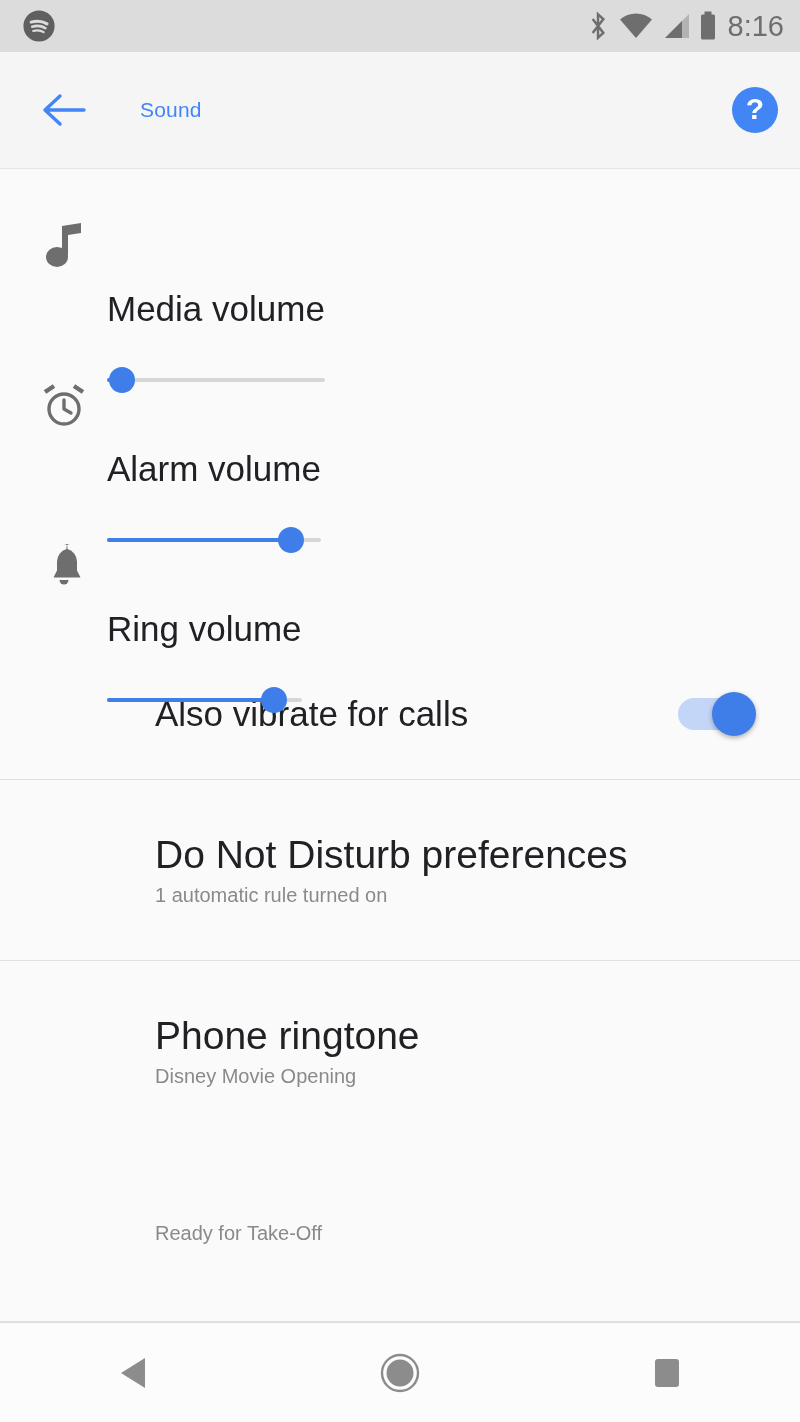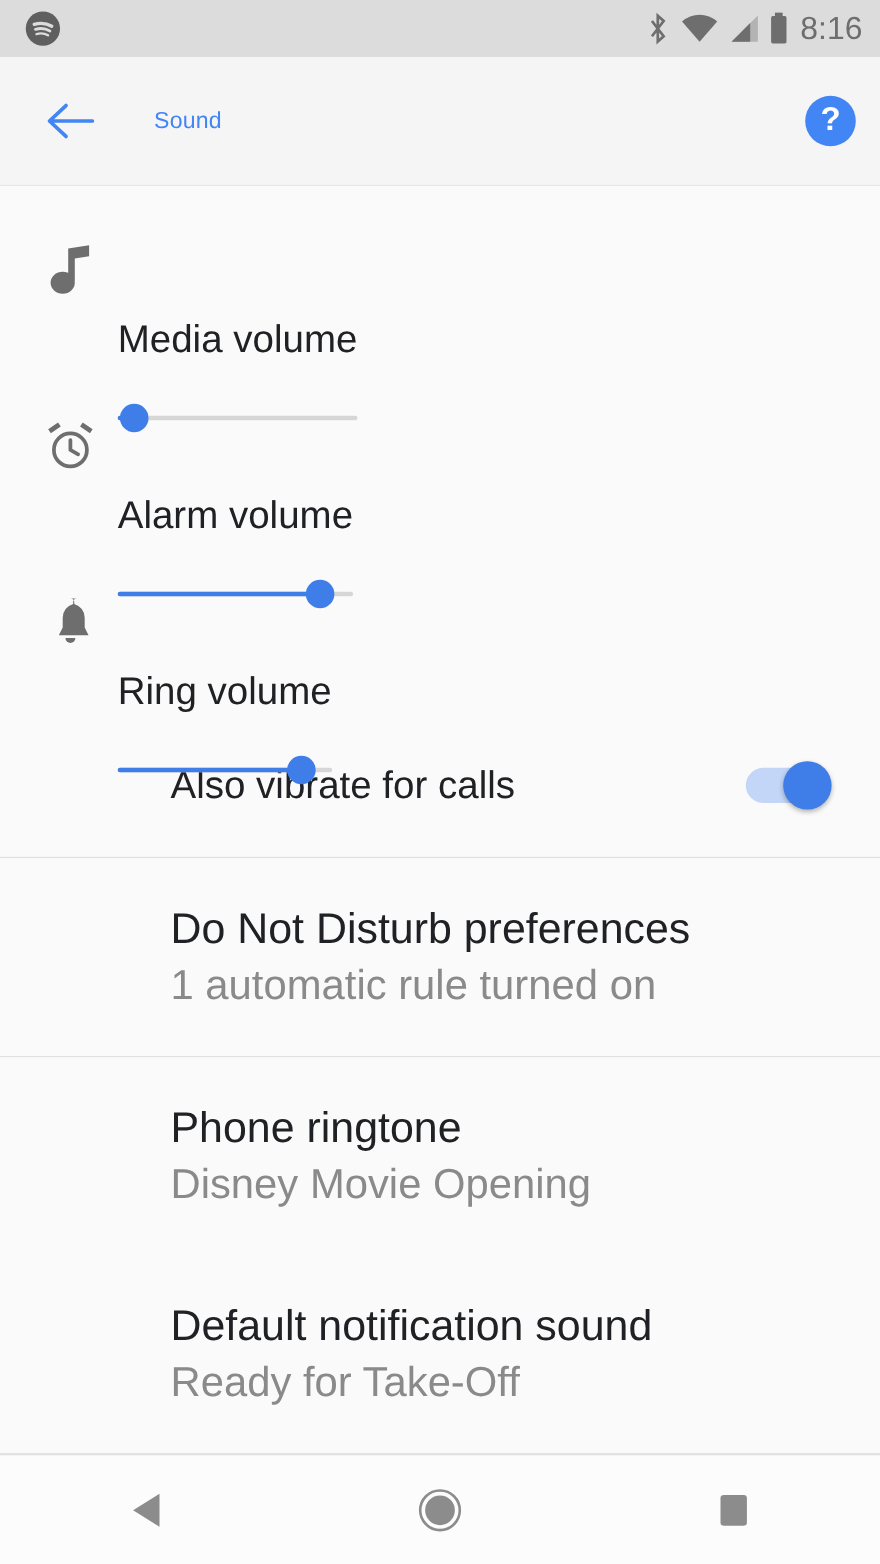--- a/index.html
+++ b/index.html
@@ -208,21 +208,21 @@
     justify-content: center;
     height: 180px;
   }
   .pref-title {
     font-size: 39px;
     color: #202124;
     line-height: 1.18;
     letter-spacing: 0px;
   }
   .pref-sub {
-    font-size: 38px;
+    font-size: 20px;
     color: #8a8a8a;
     margin-top: 6px;
     line-height: 1.18;
     letter-spacing: 0px;
   }
 
   
   .nav-bar {
     position: absolute;
     bottom: 0;
@@ -359,21 +359,20 @@
     </div>
 
     <div class="divider"></div>
 
     <div class="pref-row">
       <div class="pref-title">Phone ringtone</div>
       <div class="pref-sub">Disney Movie Opening</div>
     </div>
 
     <div class="pref-row">
-      <div class="pref-title">Default notification sound</div>
       <div class="pref-sub">Ready for Take-Off</div>
     </div>
 
     <div class="divider"></div>
 
   </div>
 
   <div class="nav-bar">
     <div class="nav-btn">
       <svg width="30" height="34" viewBox="0 0 30 34">

